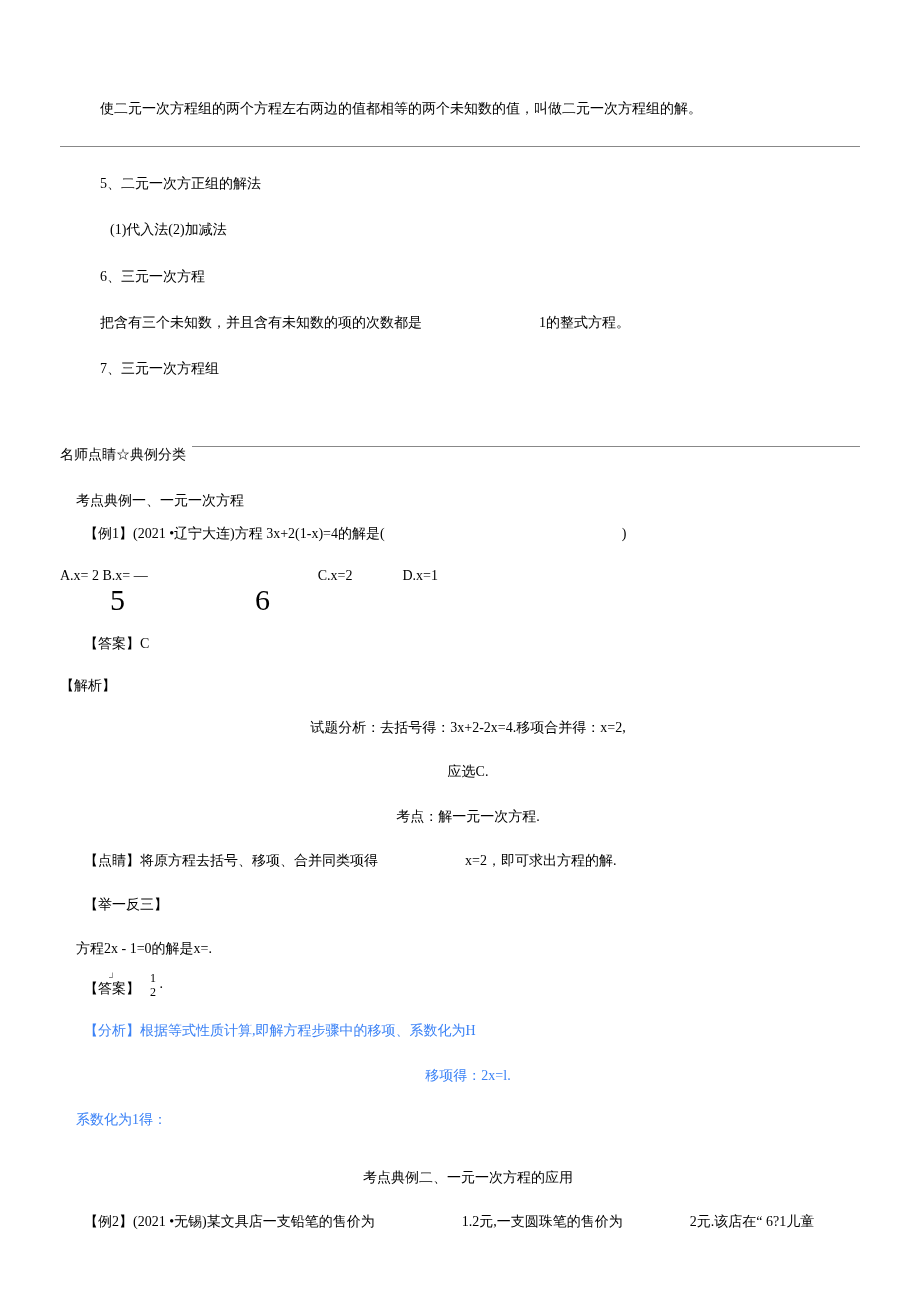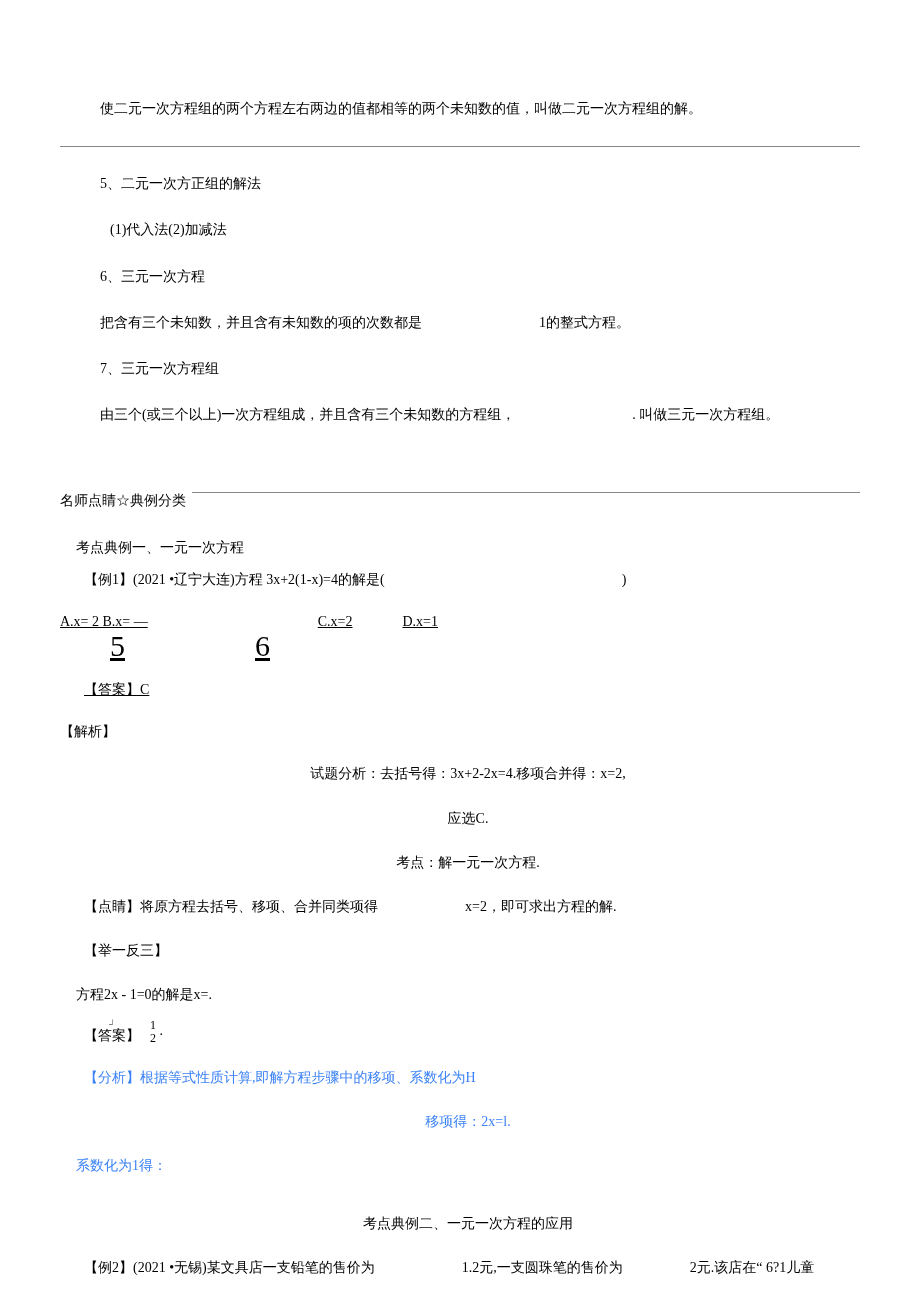--- a/index.html
+++ b/index.html
@@ -31,21 +31,20 @@
     padding-right: 6px;
   }
   .section-line .rule {
     flex: 1 1 auto;
     border-top: 1px solid #888;
     height: 0;
   }
   .noind { margin-left: 16px; margin-bottom: 24px; }
   .choices {
     margin-bottom: 20px;
-    text-decoration: underline;
   }
   .choice-row1 {
     display: flex;
   }
   .fractions {
     display: flex;
     margin-bottom: 18px;
   }
   .big-num {
     font-family: "Times New Roman", serif;
@@ -77,25 +76,20 @@
 
   <div class="indent1"><span>5、二元一次方正组的解法</span></div>
   <div class="indent2"><span>(1)代入法(2)加减法</span></div>
   <div class="indent1"><span>6、三元一次方程</span></div>
   <div class="indent1">
     <span>把含有三个未知数，并且含有未知数的项的次数都是</span>
     <span style="display:inline-block;width:110px"></span>
     <span>1的整式方程。</span>
   </div>
   <div class="indent1"><span>7、三元一次方程组</span></div>
-  <div class="indent1">
-    <span>由三个(或三个以上)一次方程组成，并且含有三个未知数的方程组，</span>
-    <span style="display:inline-block;width:110px"></span>
-    <span>. 叫做三元一次方程组。</span>
-  </div>
 
   <div style="height:40px"></div>
 
   <div class="section-line">
     <span class="label">名师点睛☆典例分类</span>
     <span class="rule"></span>
   </div>
 
   <div class="noind gap-sm"><span>考点典例一、一元一次方程</span></div>
   <div style="margin-left:24px;margin-bottom:24px;">
@@ -113,21 +107,21 @@
       <span>D.x=1</span>
     </div>
     <div class="fractions">
       <span style="display:inline-block;width:50px"></span>
       <span class="big-num">5</span>
       <span style="display:inline-block;width:130px"></span>
       <span class="big-num">6</span>
     </div>
   </div>
 
-  <div style="margin-left:24px;margin-bottom:24px;text-decoration:underline;"><span>【答案】C</span></div>
+  <div style="margin-left:24px;margin-bottom:24px;"><span>【答案】C</span></div>
   <div style="margin-bottom:24px;"><span>【解析】</span></div>
 
   <div class="noind gap-md"><span>试题分析：去括号得：3x+2-2x=4.移项合并得：x=2,</span></div>
   <div class="noind gap-md"><span>应选C.</span></div>
   <div class="noind gap-md"><span>考点：解一元一次方程.</span></div>
 
   <div style="margin-left:24px;margin-bottom:26px;">
     <span>【点睛】将原方程去括号、移项、合并同类项得</span>
     <span style="display:inline-block;width:80px"></span>
     <span>x=2，即可求出方程的解.</span>

